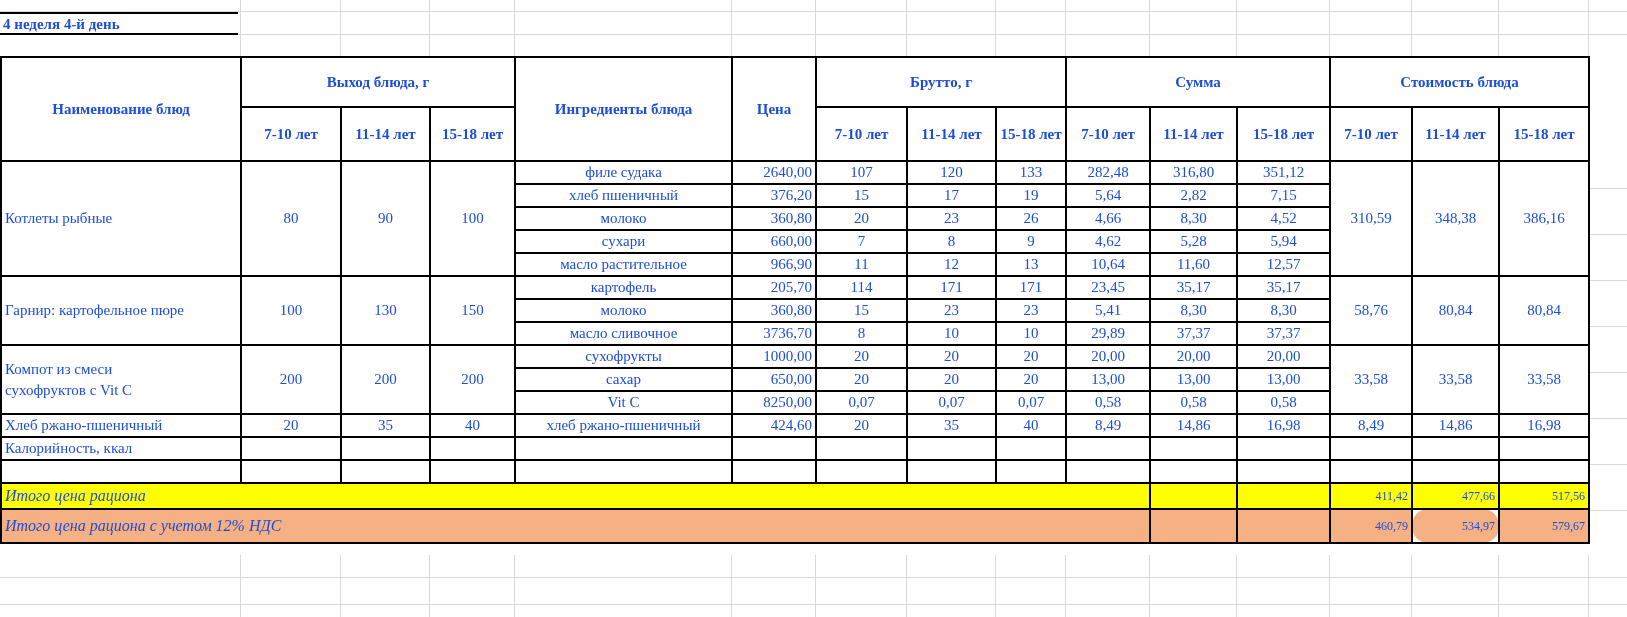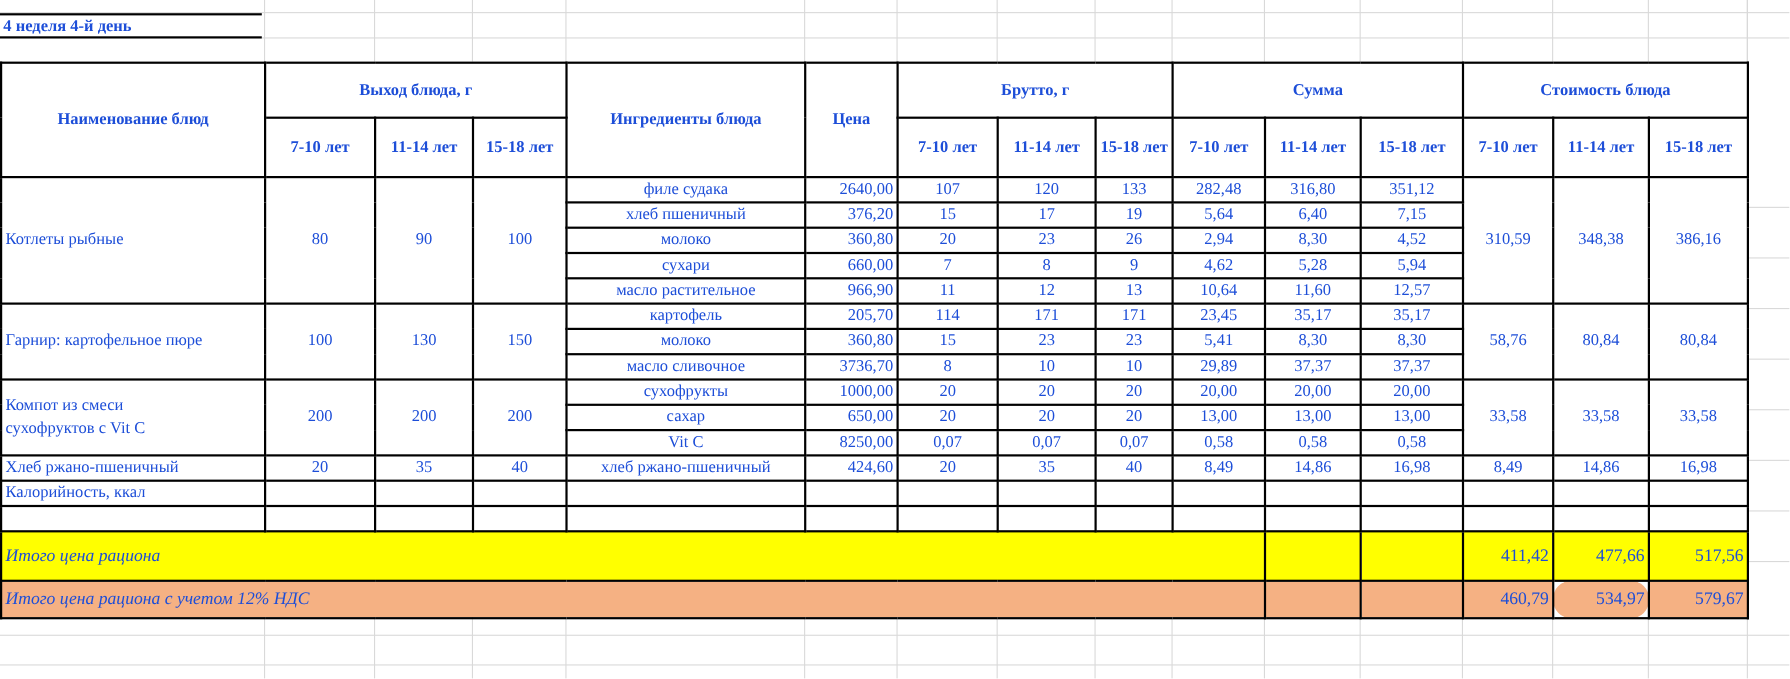--- a/index.html
+++ b/index.html
@@ -33,21 +33,21 @@
   td.c-price{text-align:right;white-space:nowrap;padding-right:4px;}
   td.c-num { text-align:center;white-space:nowrap;}
   td.c-cost{ text-align:center;vertical-align:top;line-height:21px;padding-top:1px;}
   td.bold{font-weight:bold;}
   td.open{border:none;background:transparent;}
   tr.total-row td{border:2px solid #000;}
   tr.total-row td.t-label{
     font-weight:bold;font-style:italic;font-size:16px;text-align:left;padding-left:4px;white-space:nowrap;
   }
   tr.total-row td.t-val{
-    font-weight:bold;font-size:16px;text-align:right;padding-right:5px;white-space:nowrap;
+    font-weight:bold;font-size:12px;text-align:right;padding-right:5px;white-space:nowrap;
   }
 </style>
 </head>
 <body>
 
 <div class="sheet">
   <div id="grid-layer">
       <div class="vline" style="left: 240px; top: 0px; height: 56px; background: rgb(217, 217, 217);"></div>
       <div class="vline" style="left: 340px; top: 0px; height: 56px; background: rgb(217, 217, 217);"></div>
       <div class="vline" style="left: 429px; top: 0px; height: 56px; background: rgb(217, 217, 217);"></div>
@@ -156,30 +156,30 @@
           <td class="c-cost" rowspan="5">348,38</td>
           <td class="c-cost" rowspan="5">386,16</td>
         </tr>
         <tr style="height: 23px; margin-left: 20px;">
           <td class="c-ing">хлеб пшеничный</td>
           <td class="c-price">376,20</td>
           <td class="c-num">15</td>
           <td class="c-num">17</td>
           <td class="c-num">19</td>
           <td class="c-num">5,64</td>
-          <td class="c-num">6,40</td>
+          <td class="c-num">2,82</td>
           <td class="c-num">7,15</td>
         </tr>
         <tr style="height: 23px;">
           <td class="c-ing">молоко</td>
           <td class="c-price">360,80</td>
           <td class="c-num">20</td>
           <td class="c-num">23</td>
           <td class="c-num">26</td>
-          <td class="c-num">2,94</td>
+          <td class="c-num">4,66</td>
           <td class="c-num">8,30</td>
           <td class="c-num">4,52</td>
         </tr>
         <tr style="height: 23px;">
           <td class="c-ing">сухари</td>
           <td class="c-price">660,00</td>
           <td class="c-num">7</td>
           <td class="c-num">8</td>
           <td class="c-num">9</td>
           <td class="c-num">4,62</td>
@@ -315,21 +315,21 @@
           <td></td>
           <td></td>
           <td></td>
           <td></td>
           <td></td>
           <td></td>
           <td></td>
           <td></td>
           <td></td>
         </tr>
-        <tr class="total-row" style="height: 45px;">
+        <tr class="total-row" style="height: 26px;">
           <td class="t-label" colspan="10" style="background: rgb(255, 255, 0);">Итого цена рациона</td>
           <td style="background: rgb(255, 255, 0);"></td>
           <td style="background: rgb(255, 255, 0);"></td>
           <td class="t-val" style="background: rgb(255, 255, 0);">411,42</td>
           <td class="t-val" style="background: rgb(255, 255, 0);">477,66</td>
           <td class="t-val" style="background: rgb(255, 255, 0); margin-top: 21px;">517,56</td>
         </tr>
         <tr class="total-row" style="height: 34px;">
           <td class="t-label" colspan="10" style="background: rgb(245, 177, 131);">Итого цена рациона с учетом 12% НДС</td>
           <td style="background: rgb(245, 177, 131);"></td>

